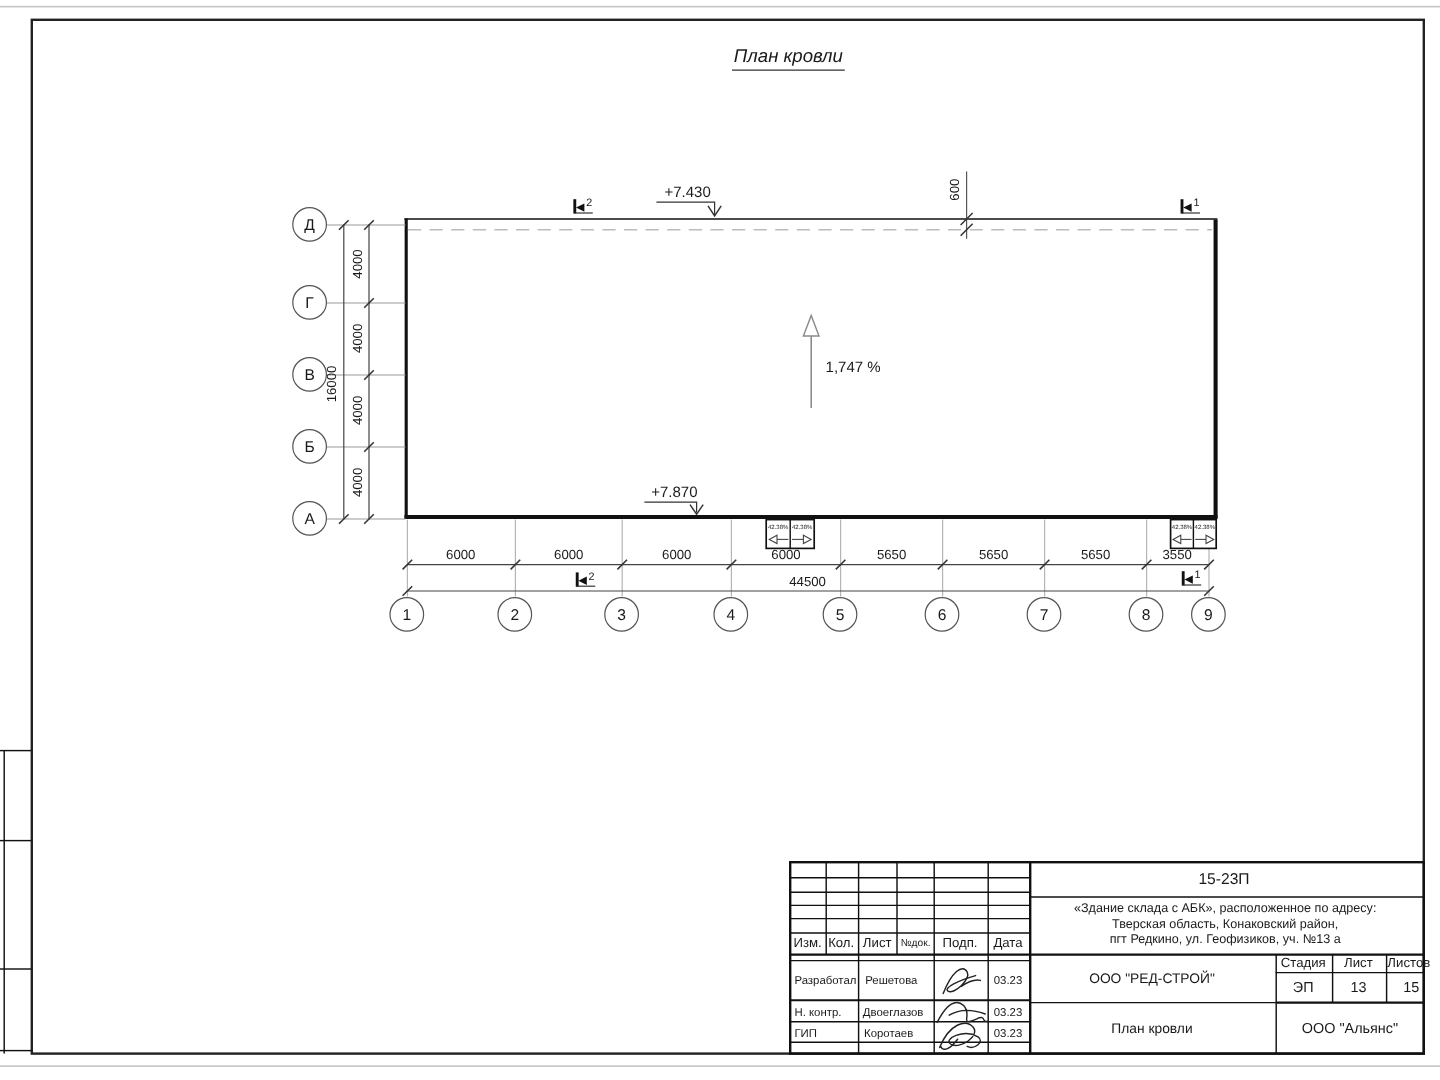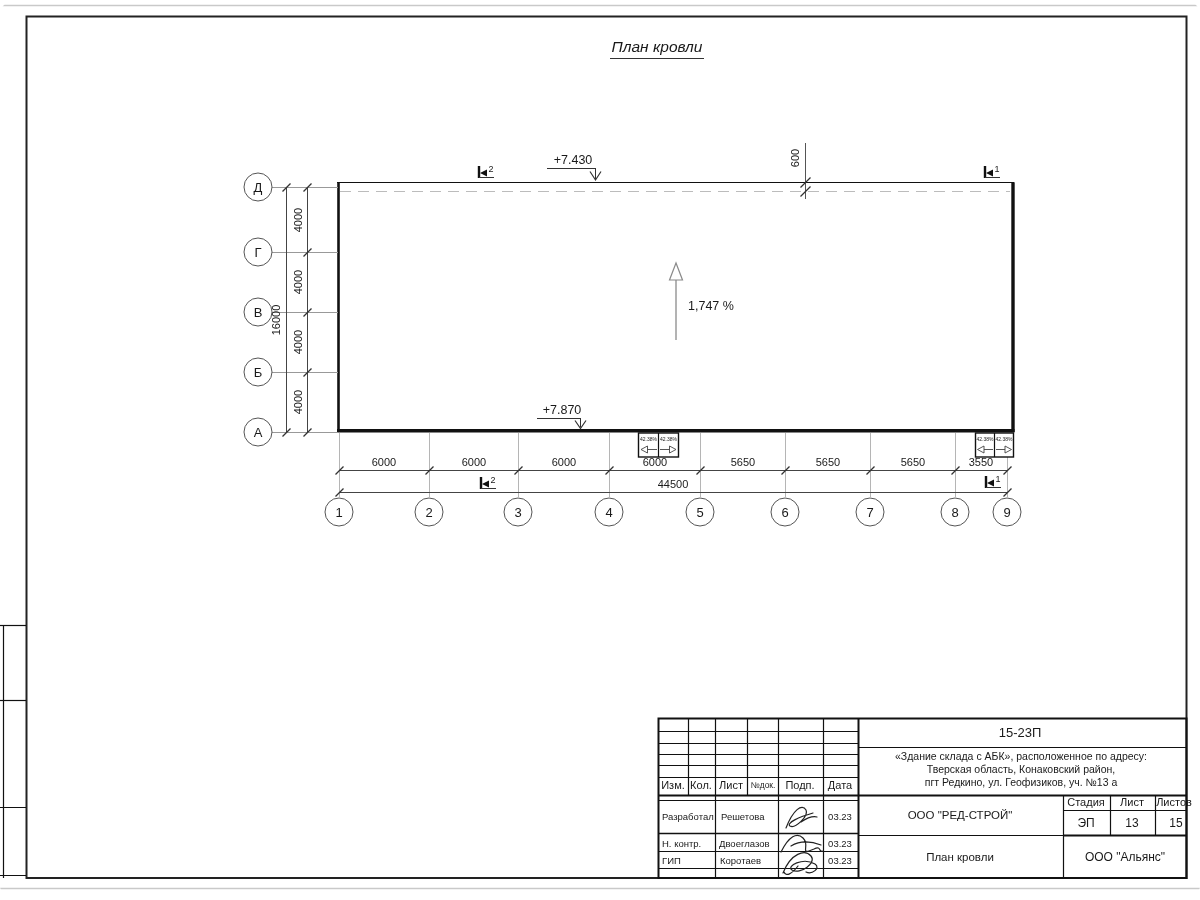--- a/index.html
+++ b/index.html
@@ -1,17 +1,17 @@
 <!DOCTYPE html>
 <html><head>
 <meta charset="utf-8">
 <style>
   html,body{margin:0;padding:0;background:#ffffff;}
   #sheet{position:relative;width:1200px;height:900px;background:#fff;overflow:hidden;
-         font-family:"Liberation Sans", sans-serif;border-radius:15px;}
+         font-family:"Liberation Sans", sans-serif;}
   svg text{font-family:"Liberation Sans", sans-serif;fill:#1a1a1a;}
   .aux{stroke:#999;stroke-width:1;fill:none;}
   .dim{stroke:#444;stroke-width:1;fill:none;}
   .tick{stroke:#333;stroke-width:1.3;fill:none;}
   .tb{stroke:#111;stroke-width:1.2;fill:none;}
   .tb2{stroke:#111;stroke-width:2;fill:none;}
   .sig{stroke:#222;stroke-width:1.2;fill:none;stroke-linecap:round;}
 </style>
 </head>
 <body>

